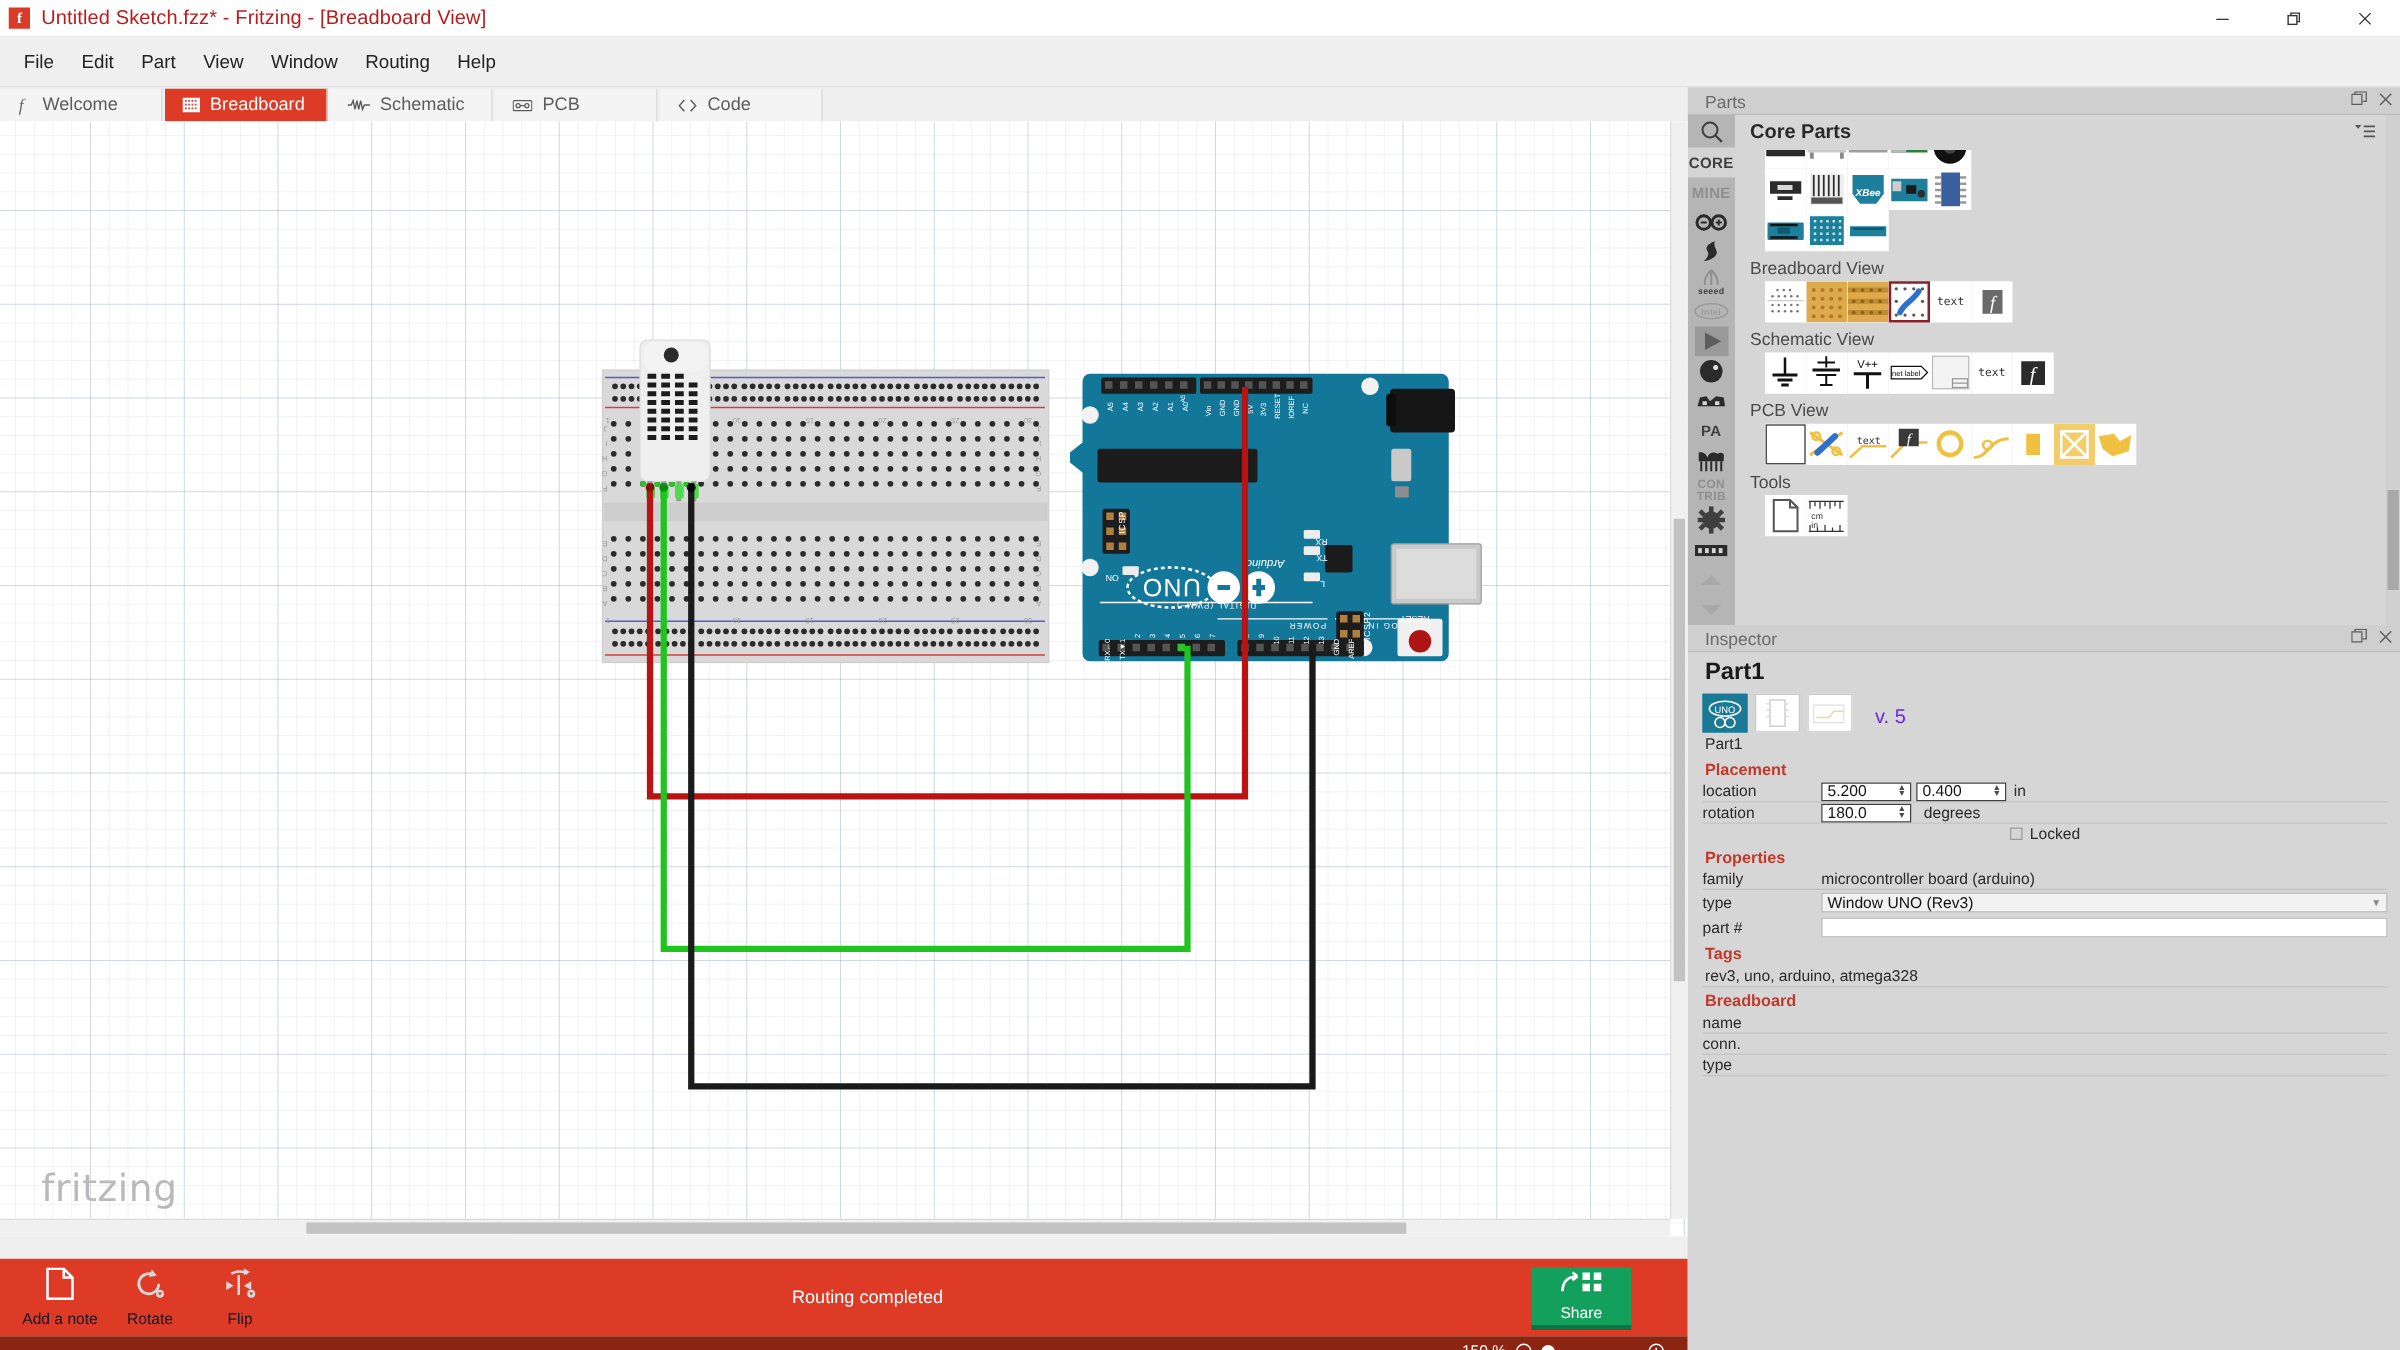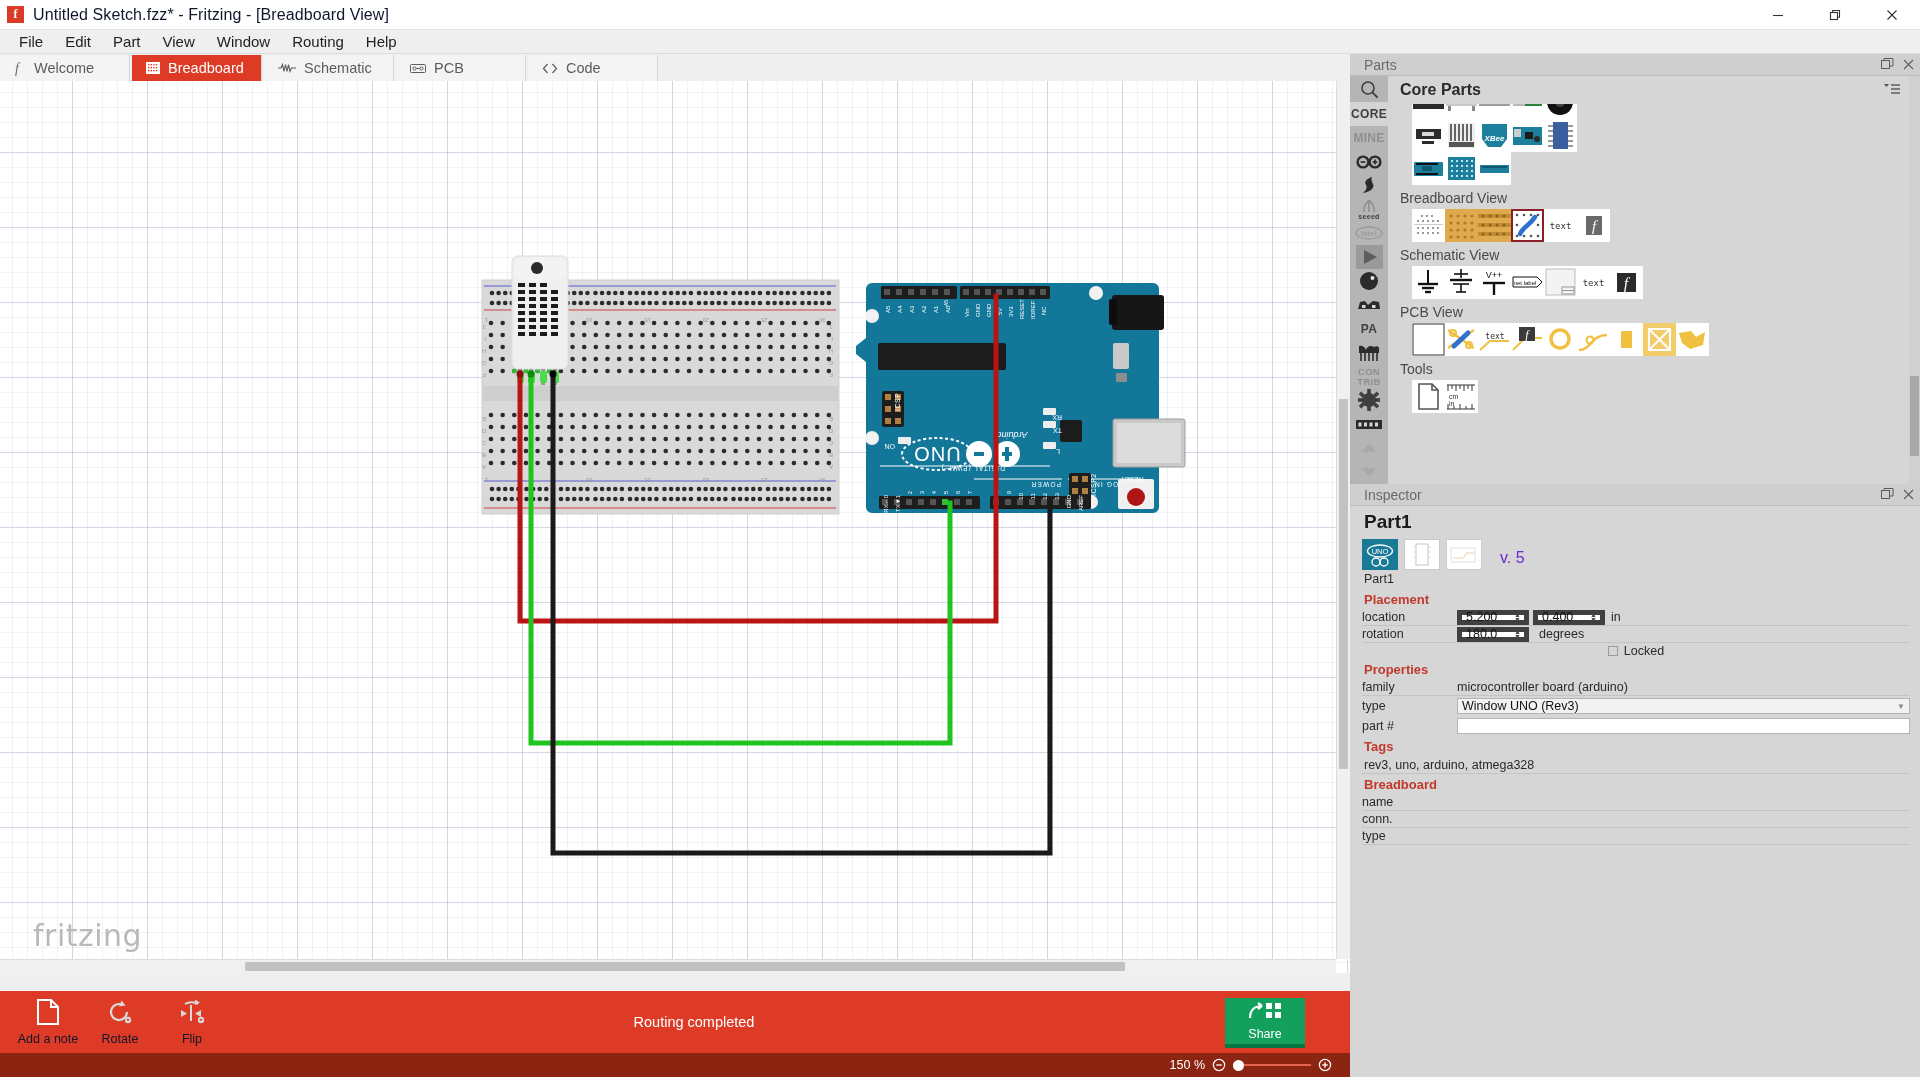--- a/index.html
+++ b/index.html
@@ -11,30 +11,30 @@
   
   #titlebar {
     height: 30px; background: #ffffff; display: flex; align-items: center;
     border-bottom: 1px solid #e3e3e3;
   }
   #app-icon {
     width: 17px; height: 17px; margin: 0 9px 0 7px; background: #d93b26;
     color: #fff; font-size: 12px; font-weight: bold; line-height: 17px;
     text-align: center; font-family: "Liberation Serif", serif; flex: 0 0 auto;
   }
-  #title-text { font-size: 16px; color: #0f172a; letter-spacing: .1px; }
+  #title-text { font-size: 16px; color: #b91c1c; letter-spacing: .1px; }
   #win-buttons { margin-left: auto; display: flex; height: 30px; }
   .win-btn {
     width: 57px; height: 30px; display: flex; align-items: center;
     justify-content: center; color: #333;
   }
   .win-btn svg { display: block; }
   
   #menubar {
-    height: 24px; background: #efefef; display: flex; align-items: center;
+    height: 40px; background: #efefef; display: flex; align-items: center;
     padding-left: 8px; border-bottom: 1px solid #dcdcdc;
   }
   .menu-item {
     font-size: 15px; color: #222; padding: 3px 11px; line-height: 18px;
   }
   
   #body-wrap { display: flex; height: 1023px; }
   #left-col { width: 1350px; position: relative; background: #efefef; }
   
   #tabbar {
@@ -185,21 +185,21 @@
   .insp-sec {
     font-size: 13px; font-weight: bold; color: #c0392b; margin: 3px 0 2px 2px;
   }
   .insp-row {
     display: flex; align-items: center; height: 17px; font-size: 12.5px;
     color: #2a2a2a; border-bottom: 1px solid #c4c4c4;
   }
   .insp-row.nb { border-bottom: none; }
   .insp-key { width: 95px; flex: 0 0 auto; color: #2a2a2a; }
   .spin {
-    height: 15px; background: #fff; border: 5px solid #404040; display: flex;
+    height: 15px; background: #fff; border: 1px solid #404040; display: flex;
     align-items: center; font-size: 12.5px; color: #111; padding-left: 4px;
     position: relative;
   }
   .spin .arrows {
     margin-left: auto; width: 13px; height: 13px; display: flex;
     flex-direction: column; align-items: center; justify-content: center;
     color: #4a4a4a; line-height: 5px; font-size: 7px;
   }
   .combo {
     height: 16px; background: #f2f2f2; border: 1px solid #b4b4b4; flex: 1;

